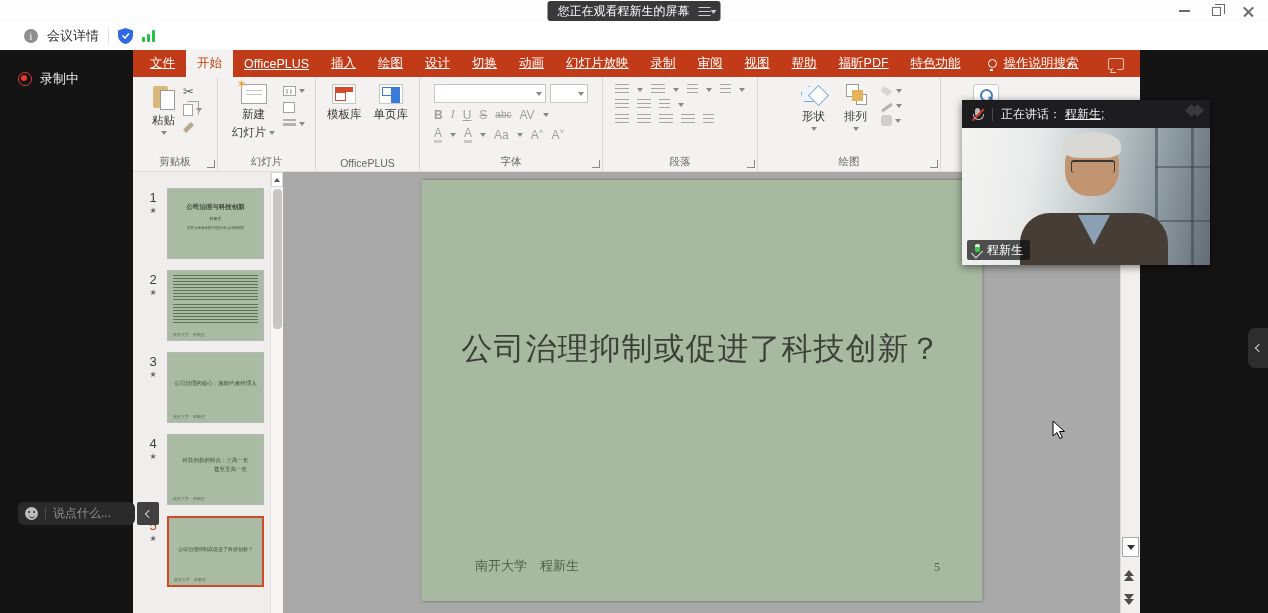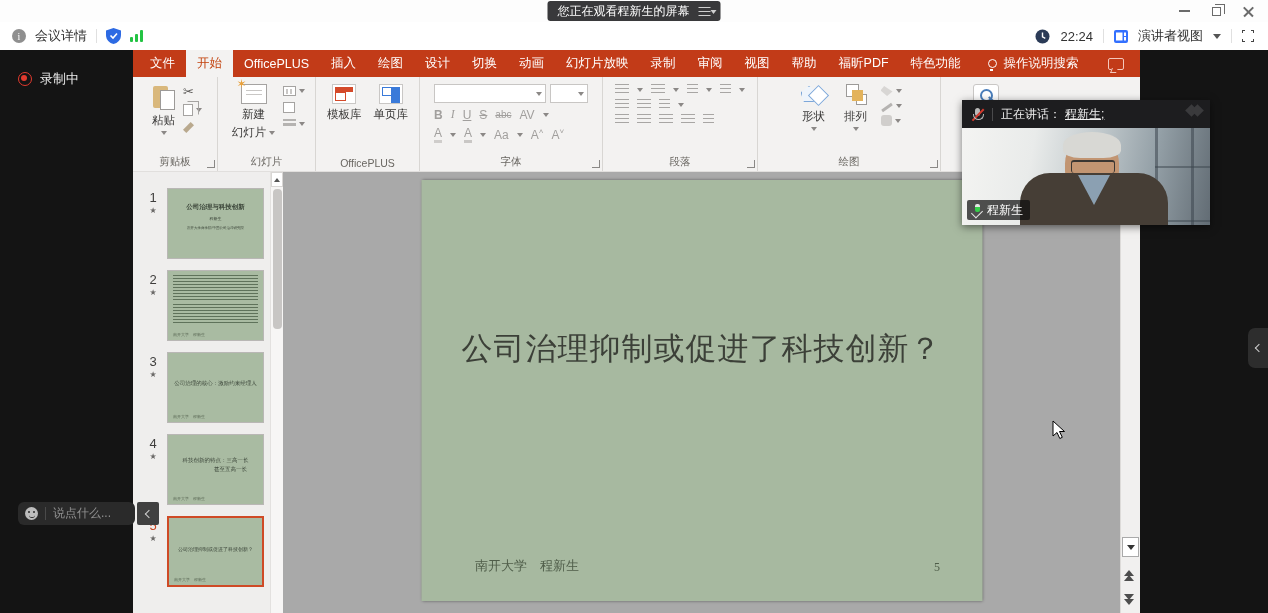--- a/index.html
+++ b/index.html
@@ -16,39 +16,39 @@
   .winctrl { position:absolute; right:8px; top:0; height:22px; display:flex; align-items:center; gap:22px; padding-right:6px; }
   .wc-min { width:11px; height:2px; background:#6b6b6b; }
   .wc-res { width:9px; height:9px; border:1.2px solid #6b6b6b; position:relative; background:#fff; }
   .wc-res::before { content:''; position:absolute; left:2px; top:-4px; width:9px; height:9px; border:1.2px solid #6b6b6b; border-left:none; border-bottom:none; }
   .wc-close { position:relative; width:11px; height:11px; }
   .wc-close::before,.wc-close::after { content:''; position:absolute; left:-1px; top:5px; width:13px; height:1.6px; background:#6b6b6b; }
   .wc-close::before { transform:rotate(45deg);} .wc-close::after { transform:rotate(-45deg);}
 
   
   .meetbar { position:absolute; left:0; top:22px; width:1268px; height:28px; background:#fff; display:flex; align-items:center; font-size:13px; color:#333; }
-  .mb-left { display:flex; align-items:center; gap:9px; padding-left:12px; }
+  .mb-left { display:flex; align-items:center; gap:9px; padding-left:24px; }
   .mb-right { margin-left:auto; display:flex; align-items:center; gap:10px; padding-right:14px; }
   .vdiv { width:1px; height:14px; background:#e0e0e0; }
   .info-ic { width:14px; height:14px; border-radius:50%; background:#8f8f8f; color:#fff; font-size:10px; font-family:"Liberation Serif",serif; display:flex; align-items:center; justify-content:center; }
   .info-ic::after { content:'i'; }
   .sig { display:flex; align-items:flex-end; gap:2px; height:12px; }
   .sig span { width:3px; background:#23c343; border-radius:1px; }
   .sig .s1{height:5px;} .sig .s2{height:8px;} .sig .s3{height:12px;}
   .caret-dn { width:0;height:0;border-left:4px solid transparent;border-right:4px solid transparent;border-top:5px solid #555; }
   .fs-ic { width:12px; height:12px; border:1.6px solid #444; position:relative; }
   .fs-ic::before { content:''; position:absolute; left:-4px; right:-4px; top:2px; bottom:2px; background:#fff; }
   .fs-ic::after { content:''; position:absolute; top:-4px; bottom:-4px; left:2px; right:2px; background:#fff; }
 
   
   .stage { position:absolute; left:0; top:50px; width:1268px; height:563px; background:#141414; }
 
   
   .ppt { position:absolute; left:133px; top:0; width:1007px; height:563px; background:#f3f2f1; }
-  .tabsbar { position:absolute; left:0; top:0; width:100%; height:27px; background:#c23b18; display:flex; align-items:stretch; color:#fff; font-size:12.5px; padding-left:6px; }
+  .tabsbar { position:absolute; left:0; top:0; width:100%; height:27px; background:#c23b18; display:flex; align-items:stretch; color:#fff; font-size:12.5px; padding-left:6px;text-decoration:underline; }
   .tab { display:flex; align-items:center; padding:0 11px; white-space:nowrap; }
   .tab.active { background:#f3f2f1; color:#c2410c; }
   .srch { display:flex; align-items:center; gap:7px; margin-left:16px; white-space:nowrap; }
   .bulb { width:9px; height:9px; border:1.5px solid #fff; border-radius:50%; position:relative; }
   .bulb::after { content:''; position:absolute; left:1.5px; bottom:-4px; width:3px; height:2.5px; background:#fff; }
   .cmt { margin-left:auto; margin-right:16px; align-self:center; width:16px; height:12px; border:1.5px solid #f4c7bb; border-radius:2px; position:relative; }
   .cmt::after { content:''; position:absolute; left:2px; bottom:-4px; width:5px; height:4px; background:#c23b18; border-left:1.5px solid #f4c7bb; border-bottom:1.5px solid #f4c7bb; transform:skewX(-20deg); }
 
   
   .ribbon { position:absolute; left:0; top:27px; width:100%; height:95px; background:#f3f2f1; border-bottom:1px solid #e1dfdd; display:flex; }
@@ -150,21 +150,21 @@
   .smiley::before { content:''; position:absolute; left:3px; top:4px; width:2px; height:2px; background:#2a2a2a; border-radius:50%; box-shadow:5px 0 0 #2a2a2a; }
   .smiley::after { content:''; position:absolute; left:3.5px; top:7px; width:6px; height:3px; border-bottom:1.4px solid #2a2a2a; border-radius:0 0 6px 6px; }
   .chat-div { width:1px; height:13px; background:#4a4a4a; }
   .chat-ph { color:#909090; font-size:12px; white-space:nowrap; }
   .chat-col { position:absolute; left:137px; top:452px; width:22px; height:23px; background:#404040; border-radius:2px; display:flex; align-items:center; justify-content:center; }
   .chev-l { width:6px; height:6px; border-left:1.8px solid #d0d0d0; border-bottom:1.8px solid #d0d0d0; transform:rotate(45deg); margin-left:2px; }
 
   .sidetab { position:absolute; right:0; top:278px; width:20px; height:40px; background:#2d2d2d; border-radius:7px 0 0 7px; display:flex; align-items:center; justify-content:center; }
 
   
-  .video { position:absolute; left:962px; top:50px; width:248px; height:125px; background:#1d1d1f; box-shadow:0 2px 8px rgba(0,0,0,.5); }
+  .video { position:absolute; left:962px; top:50px; width:248px; height:165px; background:#1d1d1f; box-shadow:0 2px 8px rgba(0,0,0,.5); }
   .vhead { height:28px; display:flex; align-items:center; gap:8px; padding:0 9px; color:#f0f0f0; font-size:12px; position:relative; }
   .micmute { position:relative; width:13px; height:15px; }
   .micmute::before { content:''; position:absolute; left:4px; top:1px; width:5px; height:8px; background:#b9b9b9; border-radius:2.5px; }
   .micmute::after { content:''; position:absolute; left:2px; top:7px; width:9px; height:5px; border:1.4px solid #b9b9b9; border-top:none; border-radius:0 0 6px 6px; }
   .micmute .slash { position:absolute; left:-1px; top:7px; width:16px; height:1.8px; background:#d43a2e; transform:rotate(-45deg); }
   .vdiv-dark { width:1px; height:13px; background:#4a4a4c; }
   .wm { position:absolute; right:8px; top:6px; display:flex; }
   .wm span { width:9px; height:9px; background:#3a3a3c; transform:rotate(45deg); margin-left:-3px; }
   .cam { position:absolute; left:0; top:28px; right:0; bottom:0; overflow:hidden;
          background:linear-gradient(100deg,#f4f4f2 0%,#e9ebea 28%,#c2cacd 52%,#94a0a7 75%,#626c74 100%); }
@@ -209,38 +209,20 @@
       <span class="vdiv"></span>
       <svg width="15" height="16">
           <path d="M7.5 0 L15 2.5 V7 C15 12 11.5 15 7.5 16 C3.5 15 0 12 0 7 V2.5 Z" fill="#2d6ae3"></path>
           <path d="M4.5 7.5 L7 10 L11 5.5" stroke="#fff" stroke-width="1.6" fill="none"></path>
         </svg>
       <span class="sig">
           <span class="s1"></span>
           <span class="s2"></span>
           <span class="s3"></span>
         </span>
-    </div>
-    <div class="mb-right">
-      <svg width="15" height="15">
-          <circle cx="7.5" cy="7.5" r="7" fill="#2b3b57"></circle>
-          <path d="M7.5 3.5 V7.8 L10.3 9.3" stroke="#fff" stroke-width="1.4" fill="none"></path>
-        </svg>
-      <span>22:24</span>
-      <span class="vdiv"></span>
-      <svg width="14" height="13">
-          <rect x="0" y="0" width="14" height="13" rx="2" fill="#3370ff"></rect>
-          <rect x="2" y="2.5" width="6.5" height="8" fill="#fff"></rect>
-          <rect x="10" y="2.5" width="2" height="3.5" fill="#fff"></rect>
-          <rect x="10" y="7" width="2" height="3.5" fill="#fff"></rect>
-        </svg>
-      <span>演讲者视图</span>
-      <span class="caret-dn"></span>
-      <span class="vdiv"></span>
-      <span class="fs-ic"></span>
     </div>
   </div>
 
   <div class="stage">
 
     <div class="ppt">
 
       <div class="tabsbar">
         <span class="tab">文件</span>
         <span class="tab active">开始</span>

